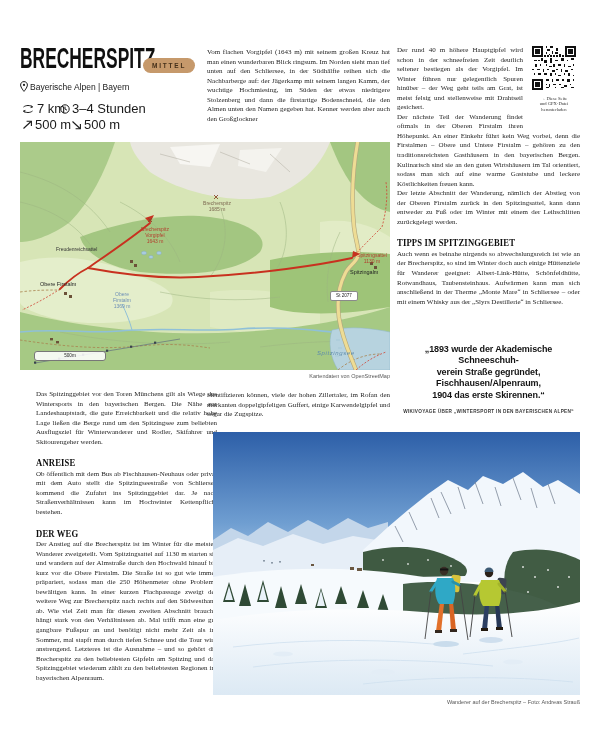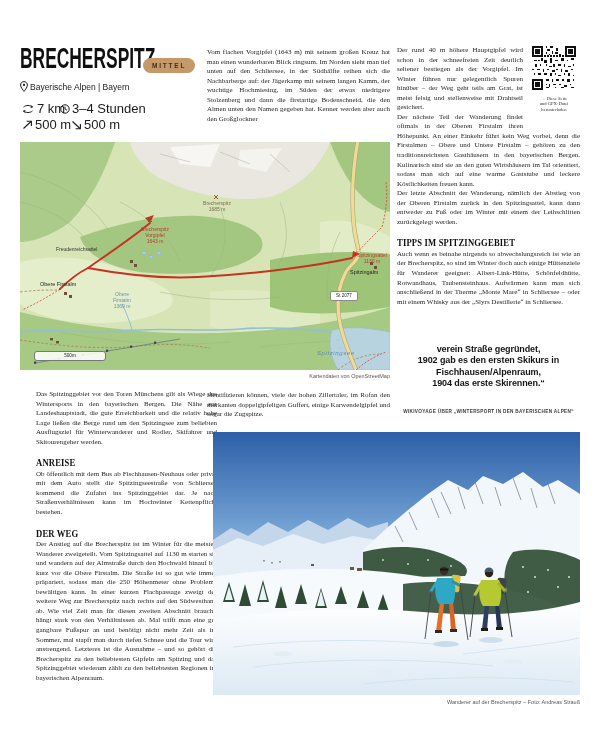--- a/index.html
+++ b/index.html
@@ -317,22 +317,22 @@
     </div>
     <p>Der rund 40 m höhere Hauptgipfel wird schon in der schneefreien Zeit deutlich seltener bestiegen als der Vorgipfel. Im Winter führen nur gelegentlich Spuren hinüber – der Weg geht teils am Grat, ist meist felsig und stellenweise mit Drahtseil gesichert.</p>
     <p>Der nächste Teil der Wanderung findet oftmals in der Oberen Firstalm ihren Höhepunkt. An einer Einkehr führt kein Weg vorbei, denn die Firstalmen – Obere und Untere Firstalm – gehören zu den traditionsreichsten Gasthäusern in den bayerischen Bergen. Kulinarisch sind sie an den guten Wirtshäusern im Tal orientiert, sodass man sich auf eine warme Gaststube und leckere Köstlichkeiten freuen kann.</p>
     <p>Der letzte Abschnitt der Wanderung, nämlich der Abstieg von der Oberen Firstalm zurück in den Spitzingsattel, kann dann entweder zu Fuß oder im Winter mit einem der Leihschlitten zurückgelegt werden.</p>
     <div class="gap"></div>
     <span class="h-sec">TIPPS IM SPITZINGGEBIET</span>
     <p>Auch wenn es beinahe nirgends so abwechslungsreich ist wie an der Brecherspitz, so sind im Winter doch auch einige Hüttenziele für Wanderer geeignet: Albert-Link-Hütte, Schönfeldhütte, Rotwandhaus, Taubensteinhaus. Aufwärmen kann man sich anschließend in der Therme „Monte Mare“ in Schliersee – oder mit einem Whisky aus der „Slyrs Destillerie“ in Schliersee.</p>
   </div>
 
   <div class="abs quote">
+    <div>„1893 wurde der Akademische Schneeschuh-</div>
     <div>verein Straße gegründet,</div>
-    <div>1902 gab es den ersten Skikurs in</div>
     <div>Fischhausen/Alpenraum,</div>
     <div>1904 das erste Skirennen.“</div>
   </div>
   <div class="abs attr">WIKIVOYAGE ÜBER „WINTERSPORT IN DEN BAYERISCHEN ALPEN“</div>
 
   <div id="photo" class="abs">
     <svg width="367" height="263" viewBox="0 0 367 263">
       <defs>
         <linearGradient id="sky" x1="0" y1="0" x2="0" y2="1">
           <stop offset="0" stop-color="#2d5fa8"></stop>

